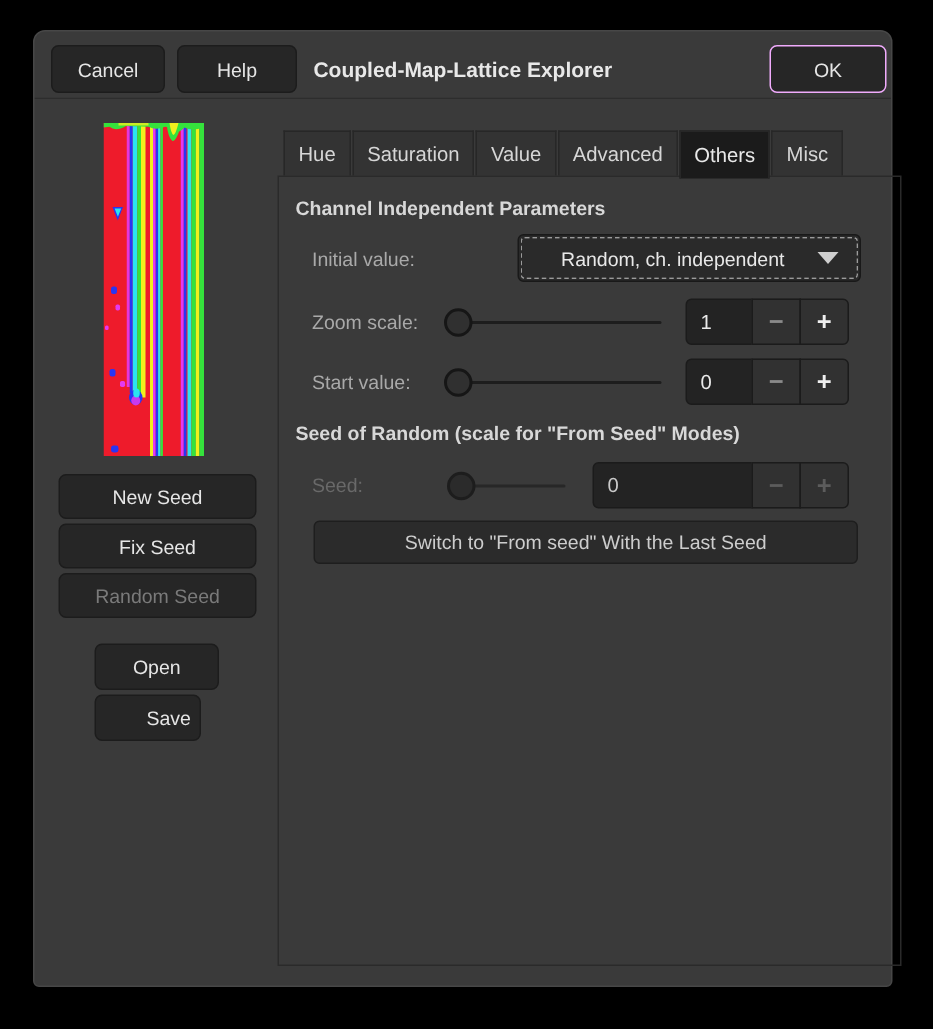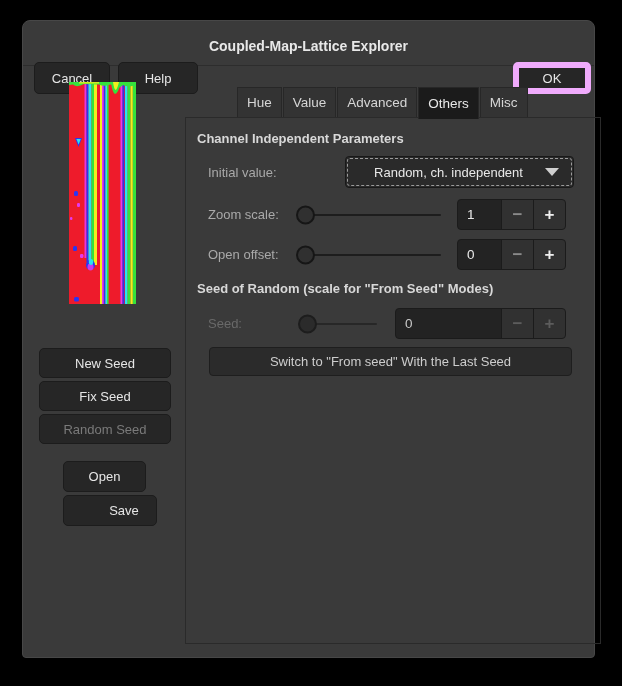--- a/index.html
+++ b/index.html
@@ -15,43 +15,43 @@
     border-radius:8px 8px 4px 4px;
   }
   
   #header {
     position:absolute; left:0; top:0; right:0; height:45px;
     border-bottom:1px solid #2d2d2d; border-radius:8px 8px 0 0;
   }
   .btn {
     position:absolute; display:flex; align-items:center; justify-content:center;
     background:#262626; border:1px solid #1c1c1c; border-radius:5px;
-    color:#e6e6e6; font-size:13px; cursor:default; user-select:none;margin-top:32px;
-  }
-  .btn.default-btn { border:6px solid #f0abfc; }
+    color:#e6e6e6; font-size:13px; cursor:default; user-select:none;
+  }
+  .btn.default-btn { border:1px solid #f0abfc; }
   .btn.disabled { color:#7a7a7a; }
   #cancel-btn { left:11px; top:9px; width:76px; height:32px; }
   #help-btn   { left:95px; top:9px; width:80px; height:32px; }
   #ok-btn     { left:490px; top:9px; width:78px; height:32px; }
   #win-title {
     position:absolute; left:50%; top:9px; transform:translateX(-50%);
     height:32px; display:flex; align-items:center;
     color:#e8e8e8; font-size:14px; font-weight:bold; white-space:nowrap;
   }
   
   #preview { position:absolute; left:46px; top:61px; width:67px; height:222px; }
   #new-seed-btn    { left:16px; top:295px; width:132px; height:30px; }
   #fix-seed-btn    { left:16px; top:328px; width:132px; height:30px;text-align:right; }
   #random-seed-btn { left:16px; top:361px; width:132px; height:30px; }
   #open-btn { left:40px; top:408px; width:83px; height:31px; }
-  #save-btn { left:40px; top:442px; width:94px; height:31px;padding-left:28px; }
+  #save-btn { left:40px; top:442px; width:71px; height:31px;padding-left:28px; }
   
   #tabstrip {
     position:absolute; left:166px; top:66px; height:30px;
-    display:flex; align-items:flex-end;margin-left:48px;
+    display:flex; align-items:flex-end;
   }
   .tab {
     height:30px; display:flex; align-items:center; padding:0 9px;
     background:#333333; border:1px solid #272727; border-bottom:none;
     color:#d6d6d6; font-size:13.5px; margin-right:1px; white-space:nowrap;
     cursor:default; user-select:none;
   }
   .tab.active {
     background:#1b1b1b; color:#e8e8e8; height:32px; margin-bottom:-2px;
     position:relative; z-index:3; border-color:#272727;
@@ -182,20 +182,21 @@
     </div>
 
     <div id="new-seed-btn" class="btn">New Seed</div>
     <div id="fix-seed-btn" class="btn">Fix Seed</div>
     <div id="random-seed-btn" class="btn disabled">Random Seed</div>
     <div id="open-btn" class="btn">Open</div>
     <div id="save-btn" class="btn">Save</div>
 
     <div id="tabstrip">
       <div class="tab">Hue</div>
+      <div class="tab">Saturation</div>
       <div class="tab">Value</div>
       <div class="tab">Advanced</div>
       <div class="tab active">Others</div>
       <div class="tab">Misc</div>
     </div>
 
     <div id="frame">
 
       <div class="heading" style="top:13px;">Channel Independent Parameters</div>
 
@@ -216,21 +217,21 @@
           <div class="knob"></div>
         </div>
         <div class="spin" style="left:271px;">
           <div class="entry" style="width:45px;">1</div>
           <div class="sbtn minus">−</div>
           <div class="sbtn plus">+</div>
         </div>
       </div>
 
       <div class="row" style="top:121px; height:31px;">
-        <div class="row-label">Open offset:</div>
+        <div class="row-label">Start value:</div>
         <div class="slider" style="left:110px; width:145px;">
           <div class="track"></div>
           <div class="knob"></div>
         </div>
         <div class="spin" style="left:271px;">
           <div class="entry" style="width:45px;">0</div>
           <div class="sbtn minus">−</div>
           <div class="sbtn plus">+</div>
         </div>
       </div>

